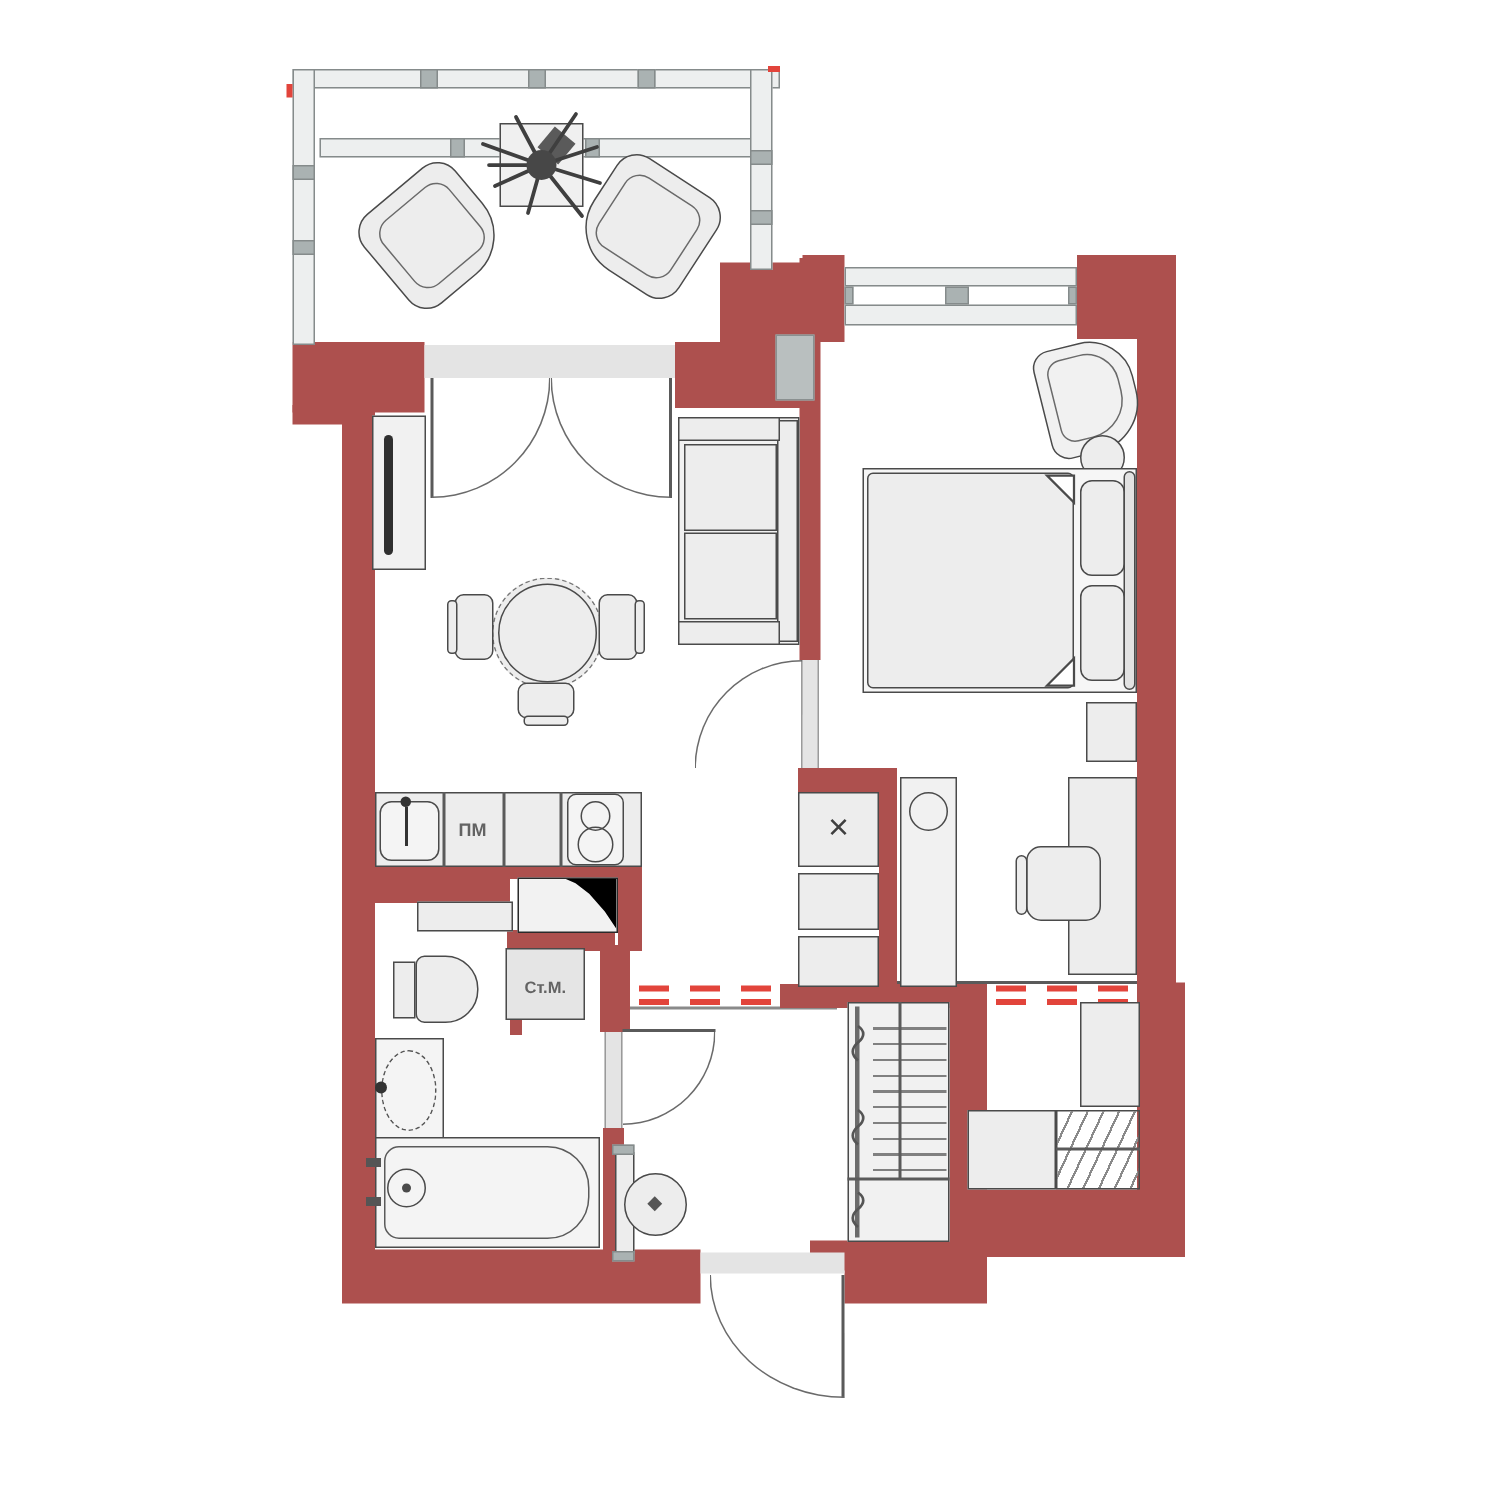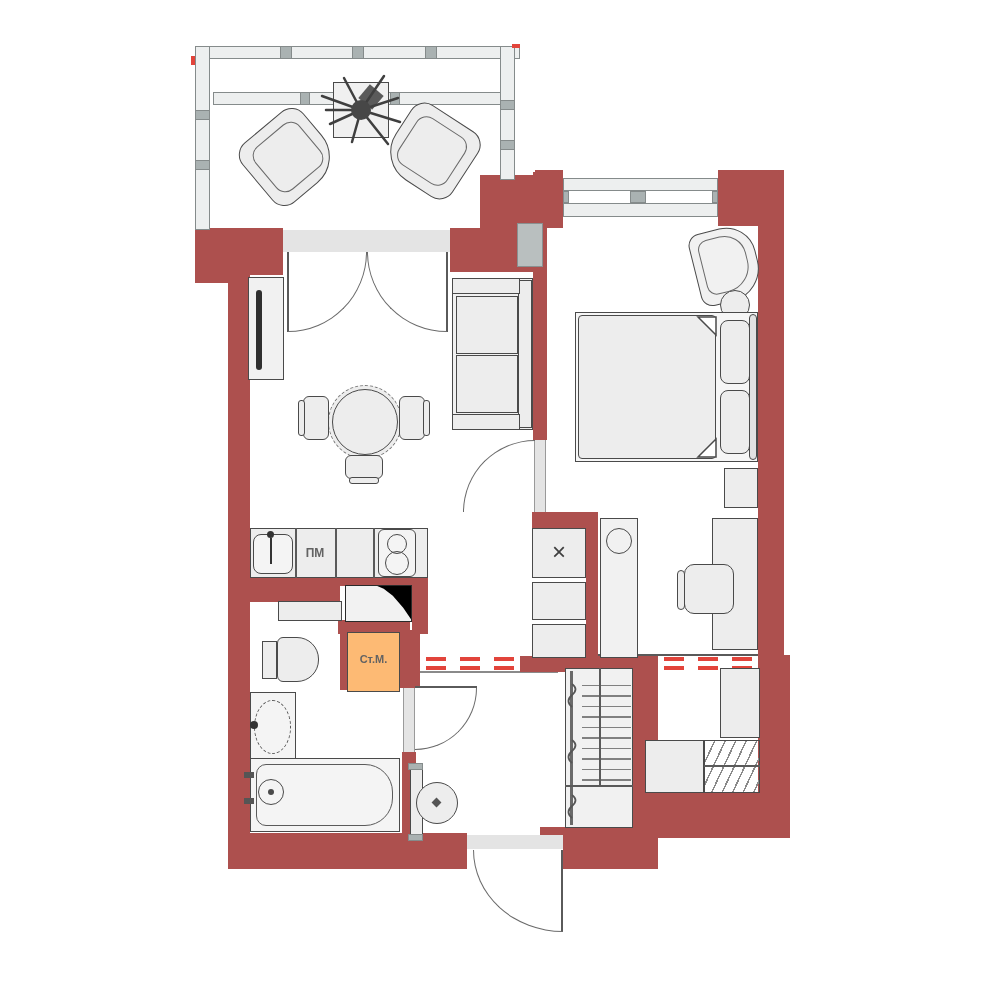--- a/index.html
+++ b/index.html
@@ -149,21 +149,21 @@
   <div class="txt" style="left:295px;top:545px;width:40px;height:16px;line-height:16px;">ПМ</div>
   <div class="f" style="left:378px;top:529px;width:38px;height:48px;border-radius:6px;background:#f4f4f4;"></div>
   <div style="left:387px;top:534px;width:20px;height:20px;border:1.5px solid #4a4a4a;border-radius:50%;"></div>
   <div style="left:385px;top:551px;width:24px;height:24px;border:1.5px solid #4a4a4a;border-radius:50%;"></div>
 
   <div style="left:345px;top:585px;width:67px;height:37px;background:#f2f2f2;border:1.5px solid #2a2a2a;overflow:hidden;">
     <div style="left:0;top:0;width:100%;height:100%;background:#000;clip-path:polygon(48% 0%,100% 0%,100% 95%,88% 62%,72% 28%,58% 8%);"></div>
   </div>
   <div class="f" style="left:278px;top:601px;width:64px;height:20px;border-width:1px;"></div>
 
-  <div class="f" style="left:347px;top:632px;width:53px;height:60px;background:#fdba74;">
+  <div class="f" style="left:337px;top:632px;width:53px;height:48px;background:#e5e5e5;">
     <span class="txt" style="position:static;display:block;line-height:52px;font-size:11px;">Ст.М.</span>
   </div>
 
   <div class="f" style="left:262px;top:641px;width:15px;height:38px;border-width:1px;"></div>
   <div class="f" style="left:277px;top:637px;width:42px;height:45px;border-radius:6px 22px 22px 6px;"></div>
   <div class="f" style="left:250px;top:692px;width:46px;height:70px;background:#f4f4f4;border-width:1px;"></div>
   <div style="left:254px;top:700px;width:37px;height:54px;border:1.5px dashed #555;border-radius:50%;"></div>
   <div style="left:250px;top:721px;width:8px;height:8px;background:#333;border-radius:50%;"></div>
   <div class="f" style="left:250px;top:758px;width:150px;height:74px;background:#f4f4f4;"></div>
   <div style="left:256px;top:764px;width:137px;height:62px;border:1.5px solid #5a5a5a;border-radius:10px 28px 28px 10px;"></div>

